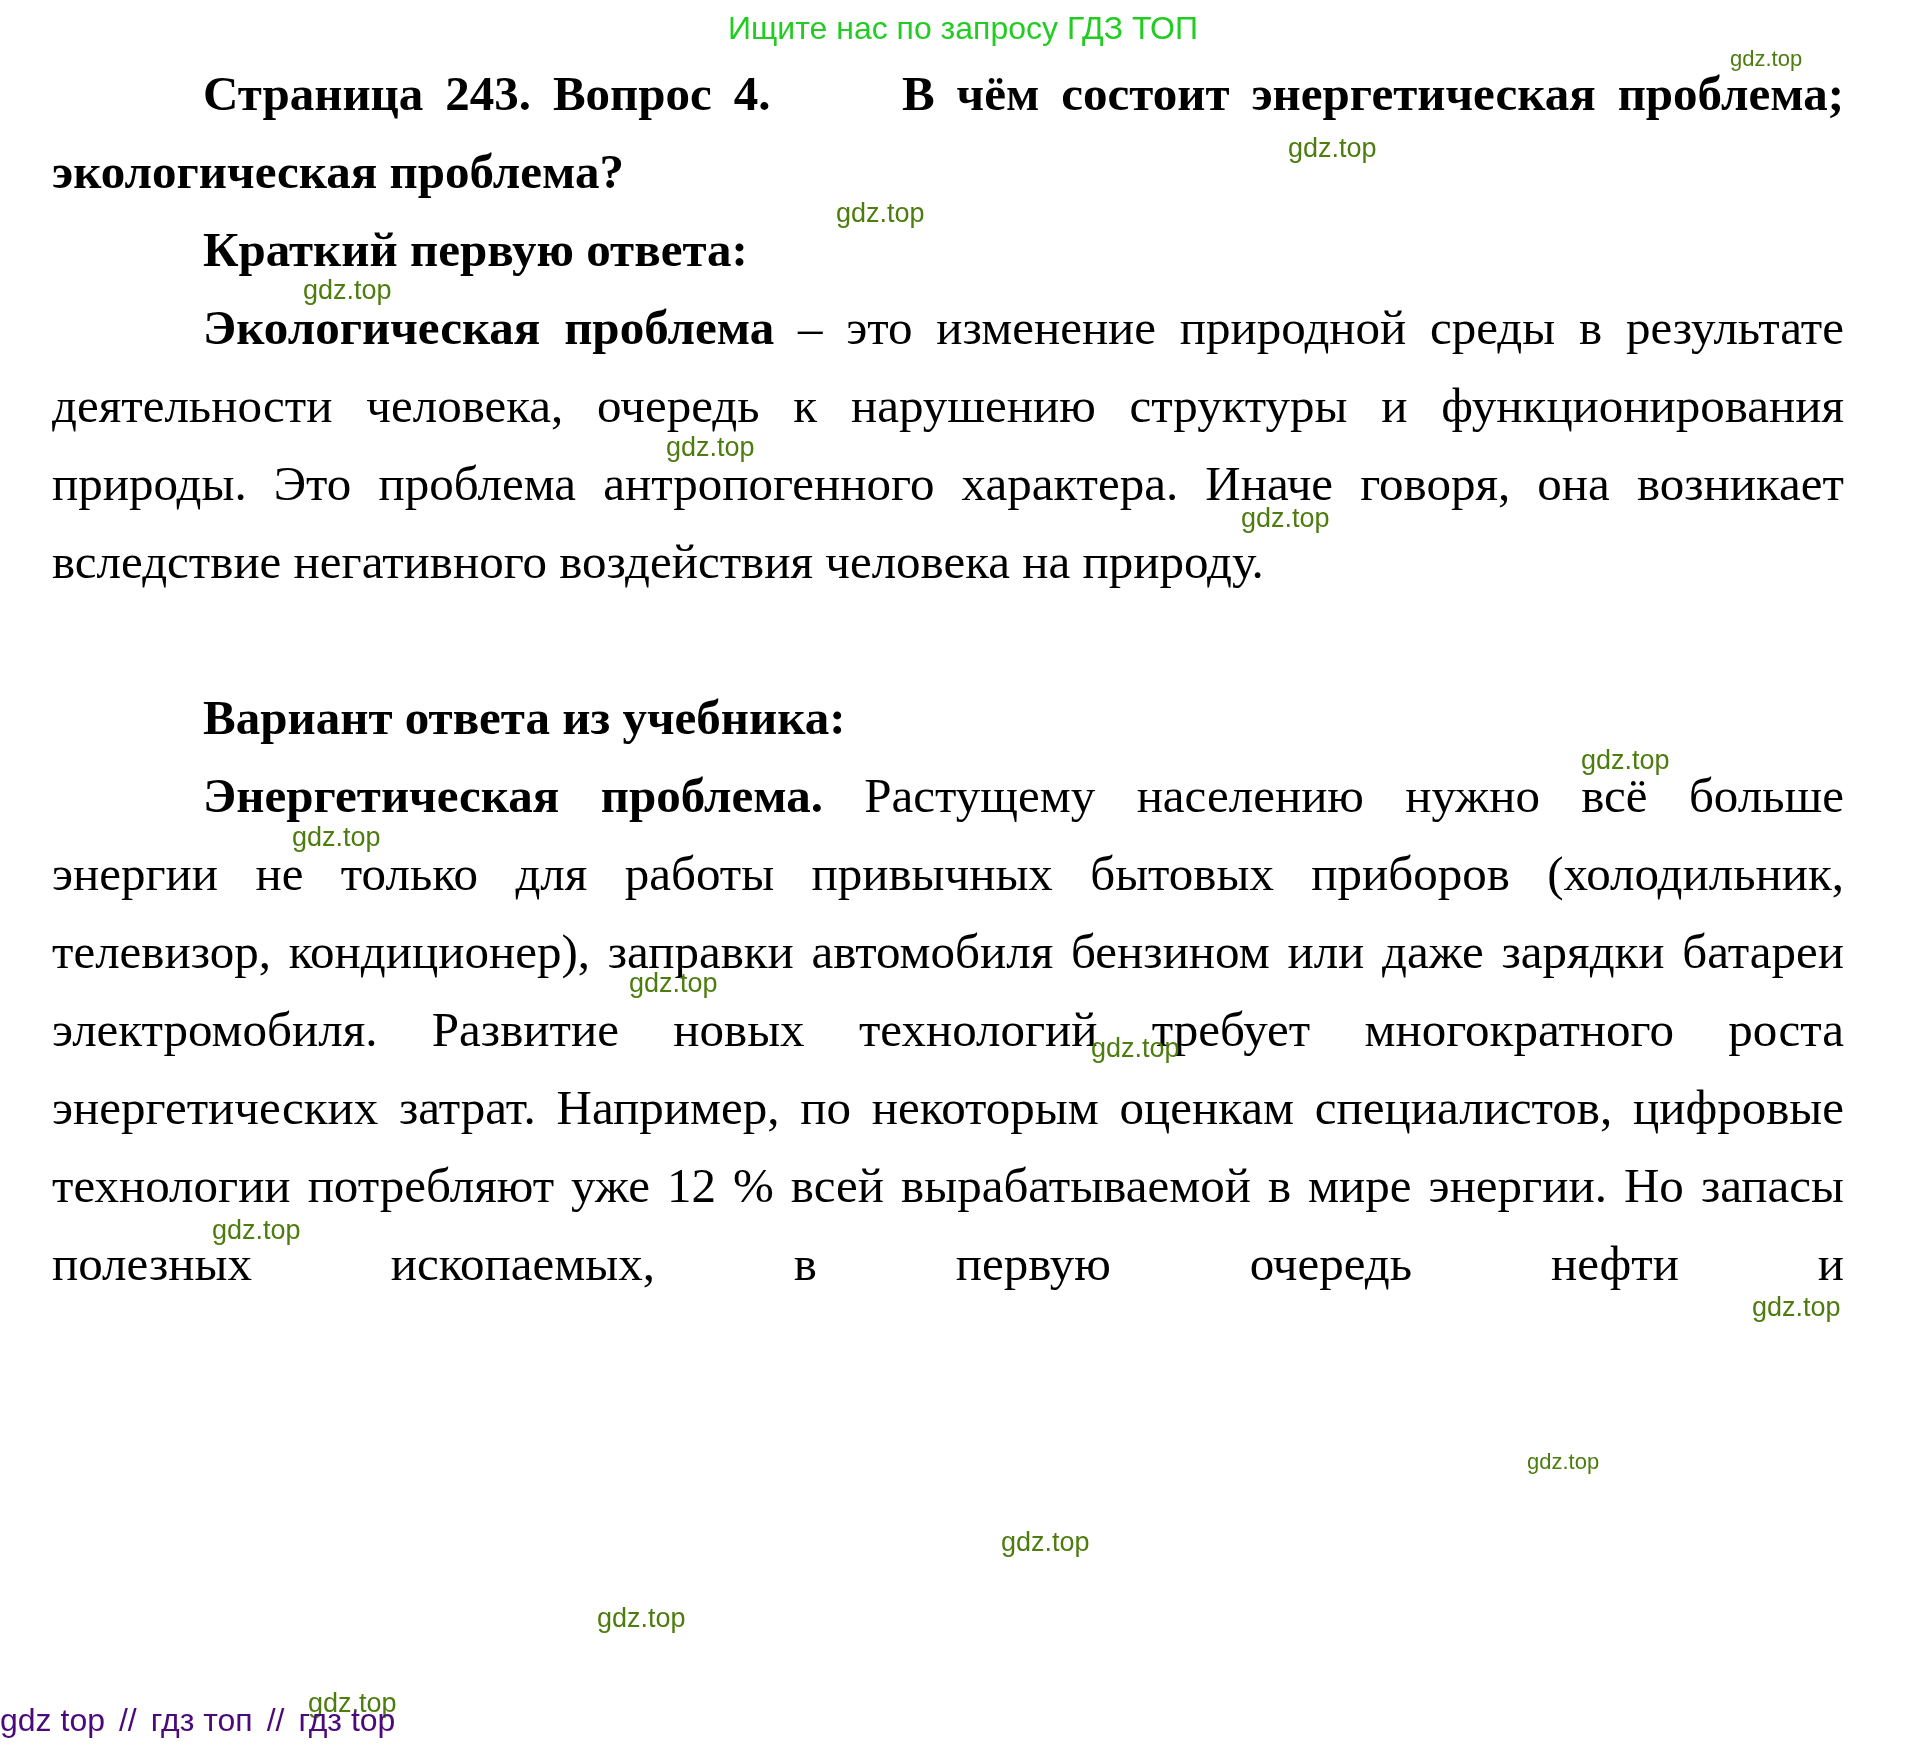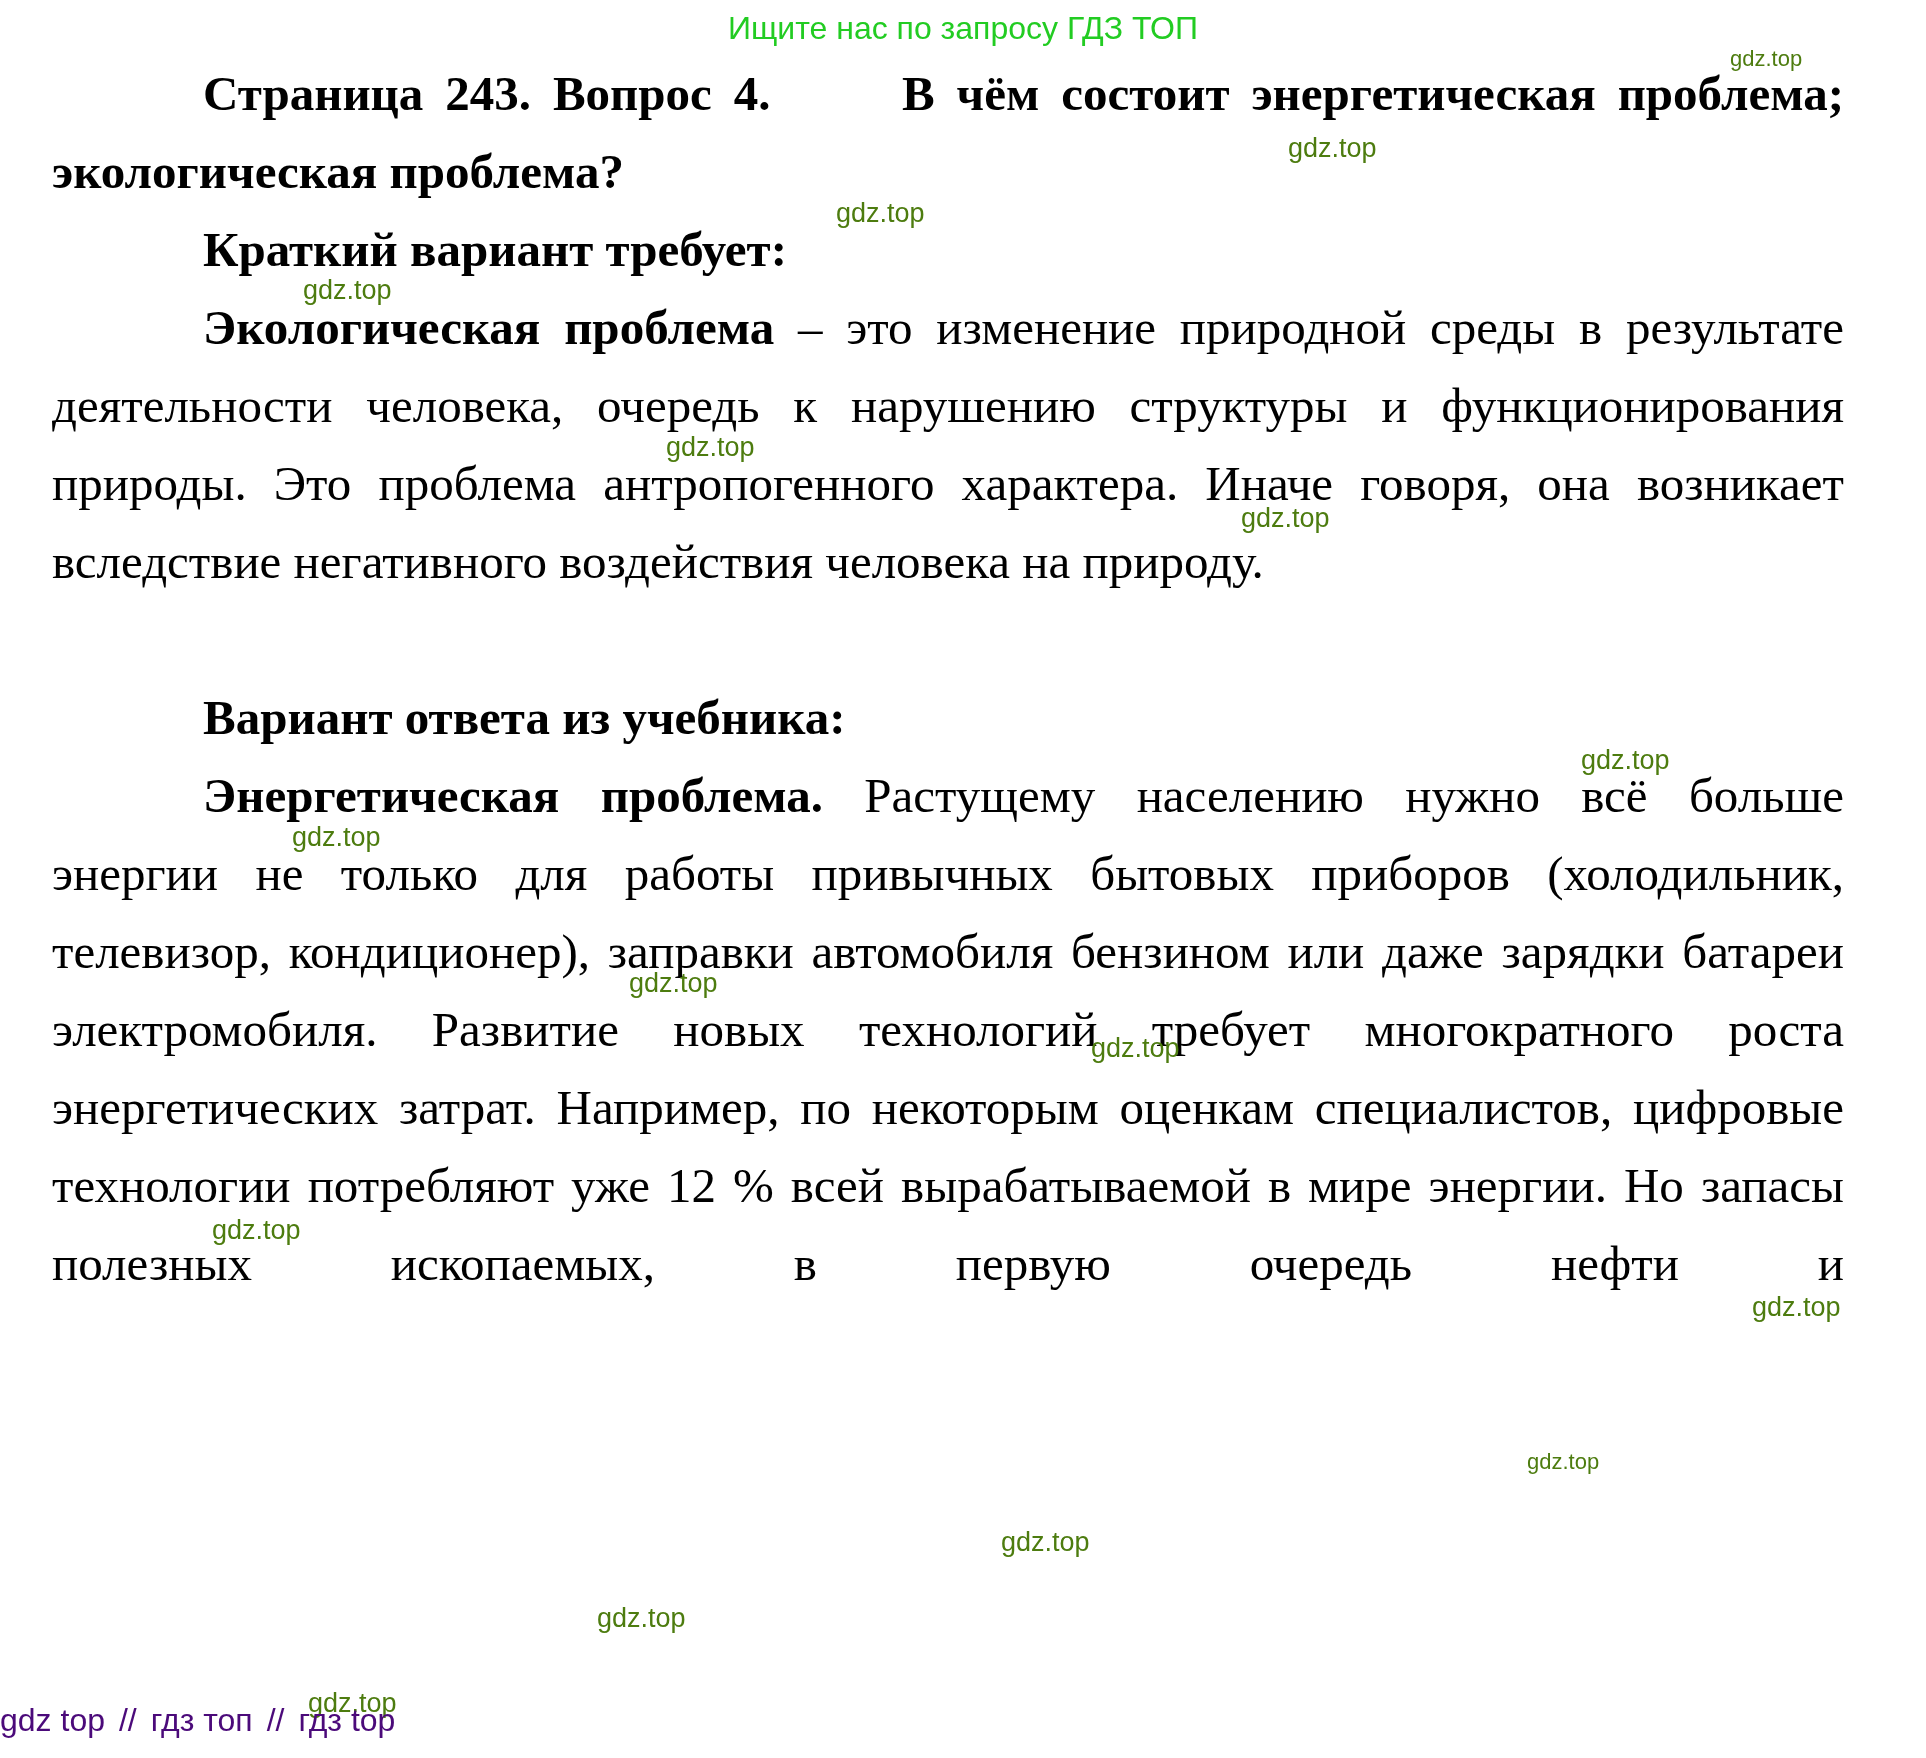--- a/index.html
+++ b/index.html
@@ -35,21 +35,21 @@
 <body>
 
 <div class="banner">Ищите нас по запросу ГДЗ ТОП</div>
 
 <div class="page">
   <p class="title">
     <span>Страница 243. Вопрос 4.</span>
     &nbsp;&nbsp;&nbsp;&nbsp;
     <span>В чём состоит энергетическая проблема; экологическая проблема?</span>
   </p>
-  <p class="heading">Краткий вариант требует:</p>
+  <p class="heading">Краткий первую ответа:</p>
   <p><b>Экологическая проблема</b><span> – это изменение природной среды в результате деятельности человека, очередь к нарушению структуры и функционирования природы. Это проблема антропогенного характера. Иначе говоря, она возникает вследствие негативного воздействия человека на природу.</span></p>
   <div class="gap"></div>
   <p class="heading">Вариант ответа из учебника:</p>
   <p style="text-align-last: justify;"><b>Энергетическая проблема.</b><span> Растущему населению нужно всё больше энергии не только для работы привычных бытовых приборов (холодильник, телевизор, кондиционер), заправки автомобиля бензином или даже зарядки батареи электромобиля. Развитие новых технологий требует многократного роста энергетических затрат. Например, по некоторым оценкам специалистов, цифровые технологии потребляют уже 12 % всей вырабатываемой в мире энергии. Но запасы полезных ископаемых, в первую очередь нефти и</span></p>
 </div>
 
 <div id="watermarks">
     <span class="wm wm-small" style="left: 1730px; top: 44px;">gdz.top</span>
     <span class="wm" style="left: 1288px; top: 133px;">gdz.top</span>
     <span class="wm" style="left: 836px; top: 198px;">gdz.top</span>

